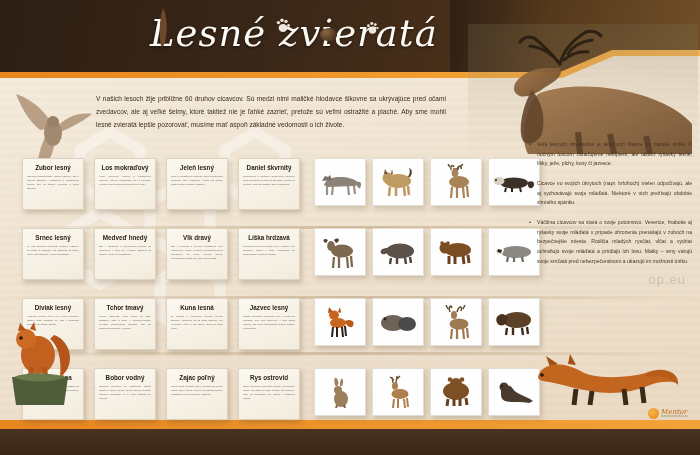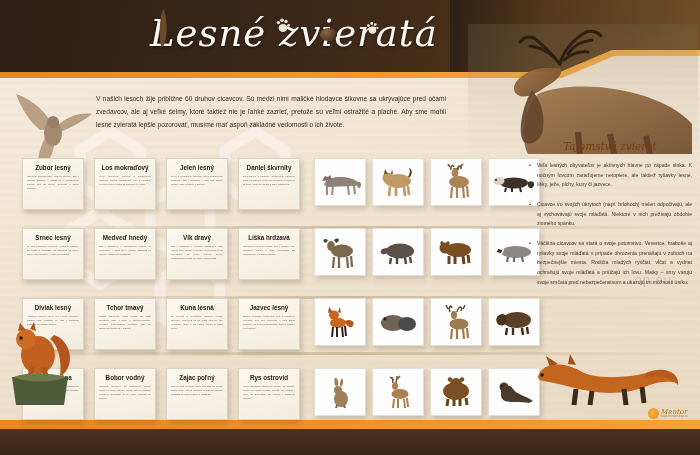--- a/index.html
+++ b/index.html
@@ -85,21 +85,21 @@
     position: absolute; left: 50px; top: 190px;
     width: 640px;
     font-size: 82px; font-weight: bold;
     color: rgba(125,125,125,0.22);
     letter-spacing: -2px;
     pointer-events: none;
     z-index: 8;
     font-family: "Liberation Sans", sans-serif;
   }
   .watermark-sub {
-    position: absolute; right: 28px; top: 272px;
+    position: absolute; right: 14px; top: 272px;
     font-size: 13px; color: rgba(125,125,125,0.28);
     letter-spacing: 1px; z-index: 8;
   }
   
   .grid {
     position: absolute; left: 22px; top: 158px;
     width: 508px; height: 270px;
     z-index: 4;
   }
   .row { position: relative; height: 70px; }
@@ -511,21 +511,20 @@
           <path d="M8 14 C 8 6, 16 4, 20 10 C 24 16, 32 16, 40 22 L 36 24 C 28 22, 18 24, 12 22 C 8 20, 8 17, 8 14 Z"></path>
           <circle cx="11" cy="8" r="4.5"></circle>
           <circle cx="9" cy="7" r="1" fill="#1c150f"></circle>
         </g>
           </svg>
       </div>
     </div>
   </div>
 
   <div class="secrets">
-    <h2>Tajomstvá zvierat</h2>
     <ul>
       <li>Veľa lesných obyvateľov je aktívnych hlavne po západe slnka. K nočným lovcom zaraďujeme netopiere, ale taktiež ryšavky lesné, líšky, ježe, plchy, kuny či jazvece.</li>
       <li>Cicavce vo svojich úkrytoch (napr. brlohoch) nielen odpočívajú, ale aj vychovávajú svoje mláďatá. Niektoré v nich prežívajú obdobie zimného spánku.</li>
       <li>Väčšina cicavcov sa stará o svoje potomstvo. Veverice, hraboše aj ryšavky svoje mláďatá v prípade ohrozenia prenášajú v zuboch na bezpečnejšie miesta. Rodičia mladých rysčiat, vĺčat a vydriat ochraňujú svoje mláďatá a priúčajú ich lovu. Matky – srny varujú svoje srnčatá pred nebezpečenstvom a ukazujú im možnosti úniku.</li>
     </ul>
   </div>
 
   <svg class="squirrel" viewBox="0 0 78 92">
     <g>
       <path d="M52 20 C 70 26, 74 52, 58 62 C 60 44, 56 30, 48 24 Z" fill="#b5551b"></path>

